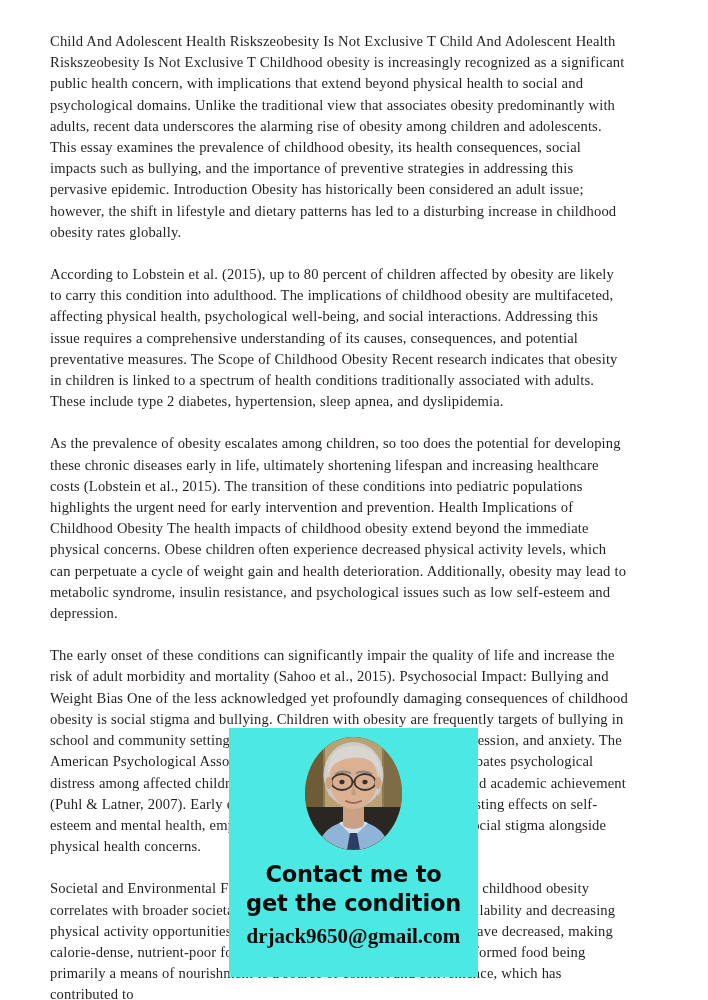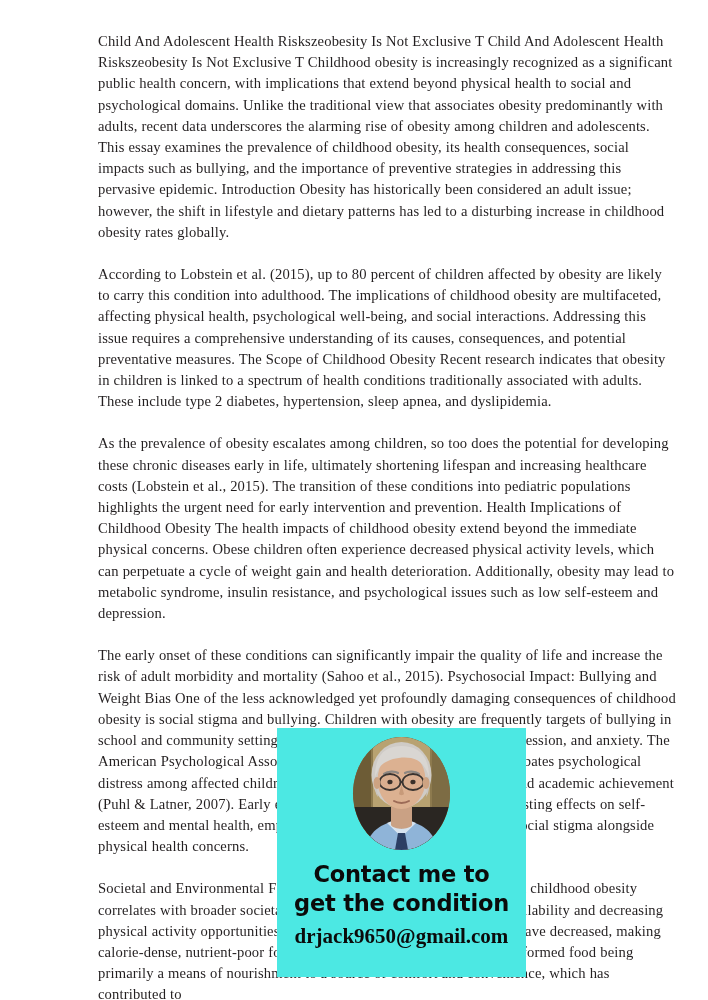--- a/index.html
+++ b/index.html
@@ -15,21 +15,20 @@
     font-family: "Liberation Serif", "DejaVu Serif", serif;
   }
 
   #doc {
     position: absolute;
     left: 0;
     top: 0;
     width: 592px;
     height: 1000px;
     background: #ffffff;
-    margin-left: 48px;
   }
 
   #doc-body {
     position: absolute;
     left: 50px;
     top: 31px;
     width: 578px;
   }
 
   .para {

